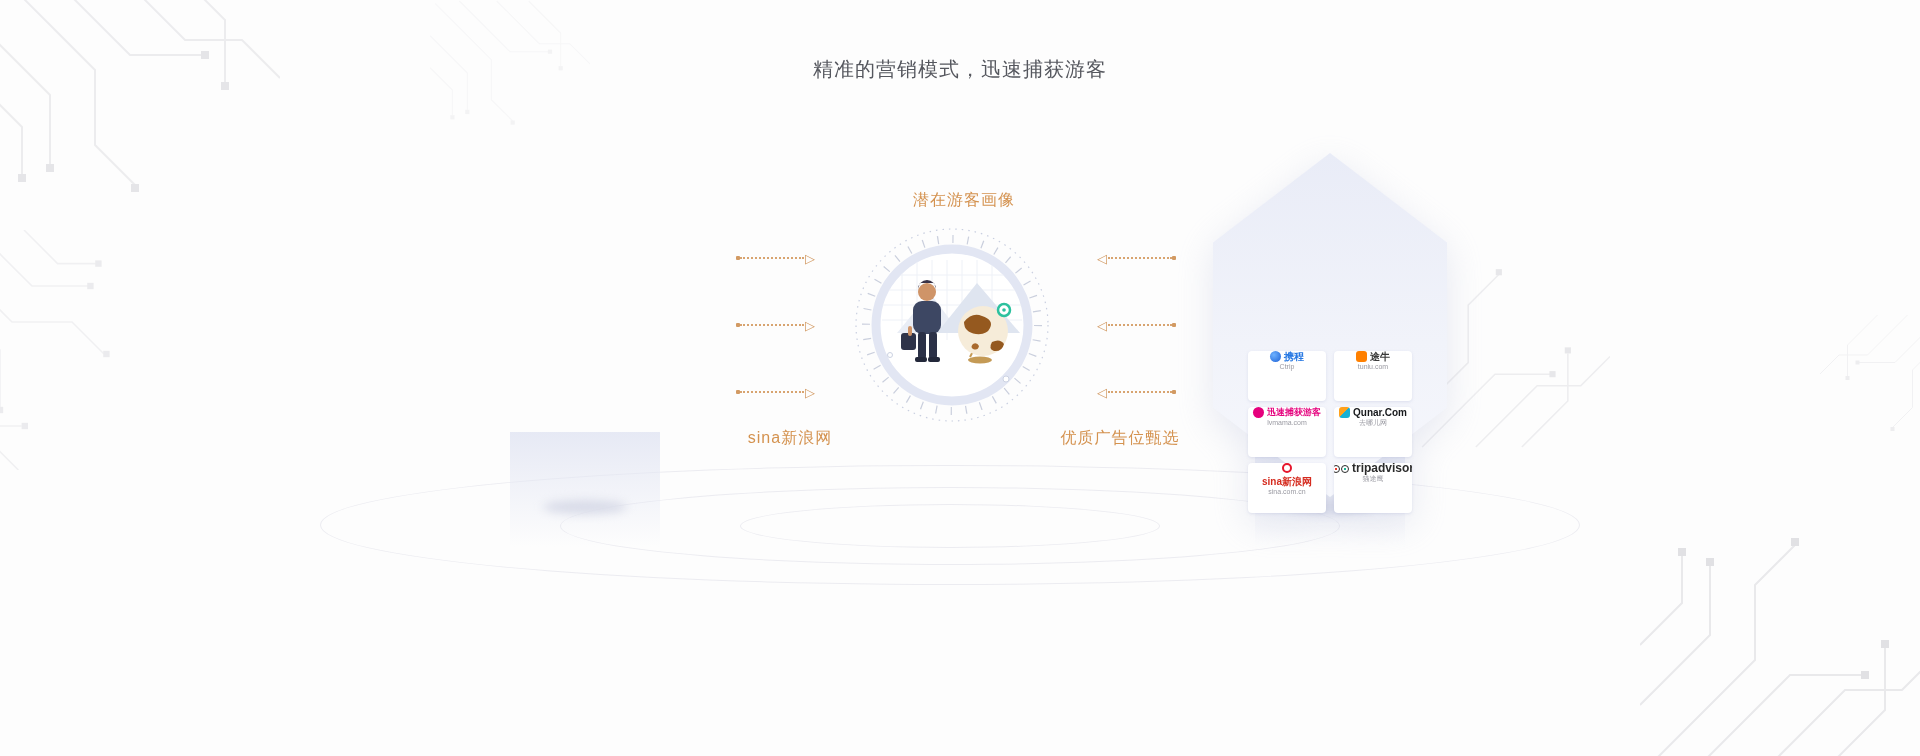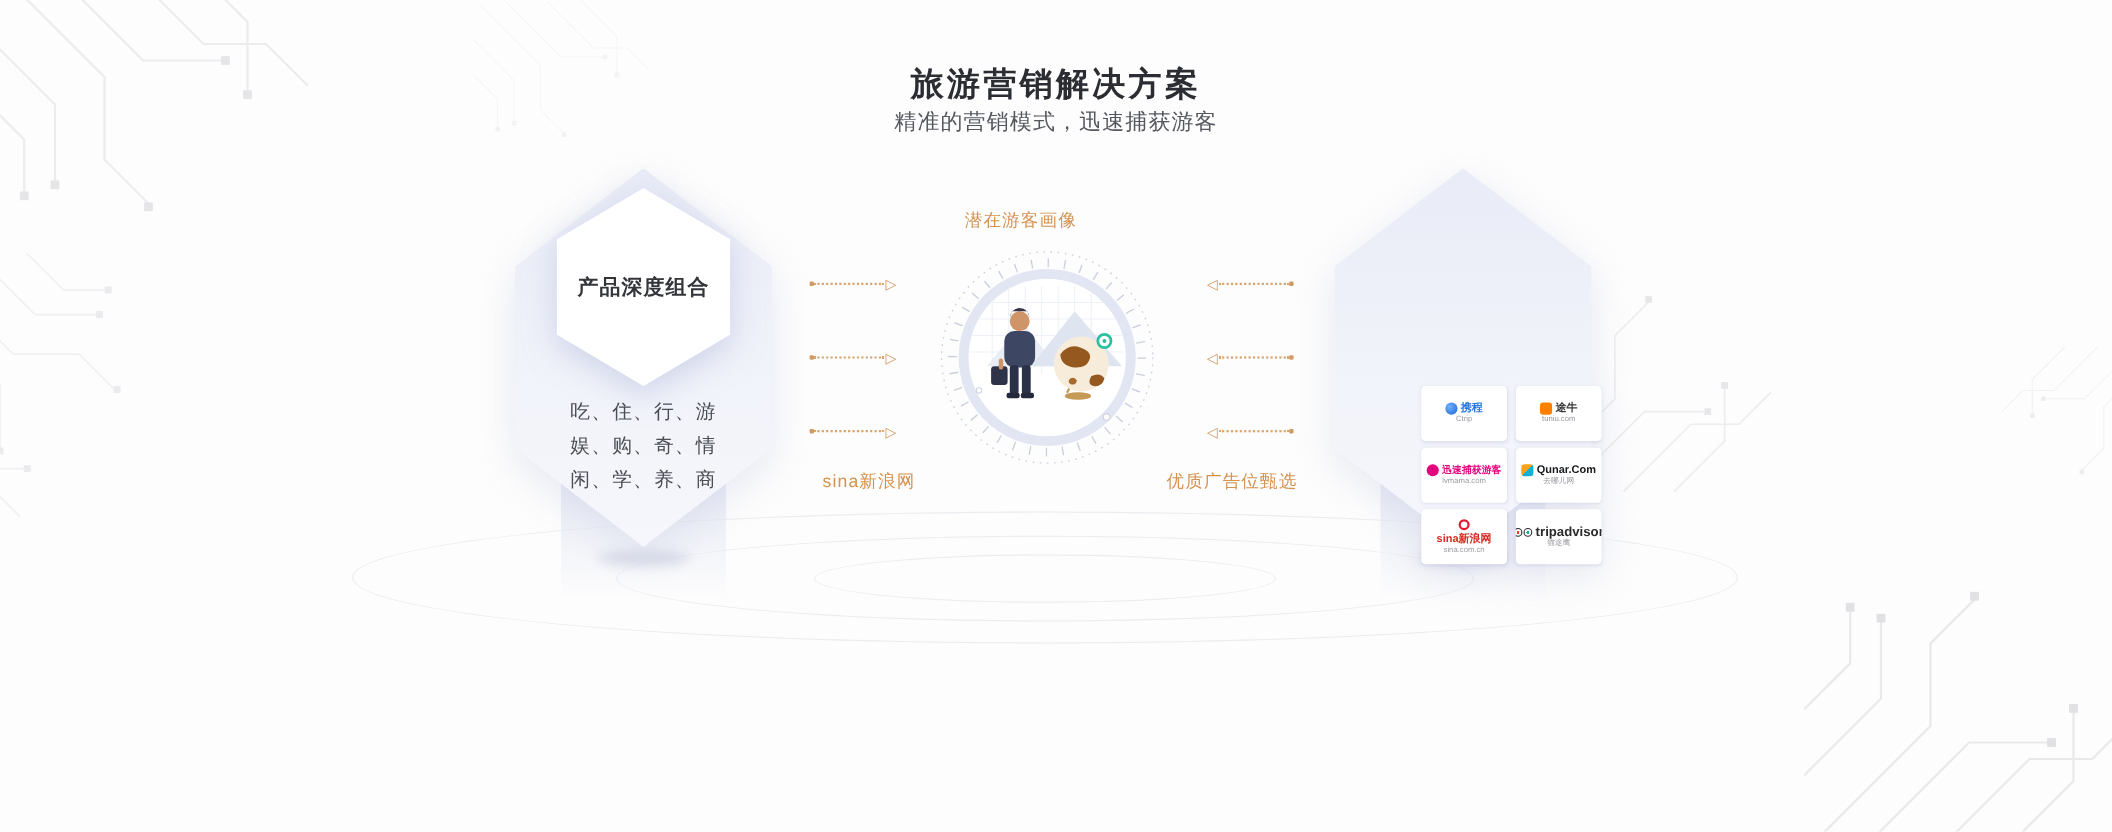--- a/index.html
+++ b/index.html
@@ -49,42 +49,42 @@
   .trail-right { left:1255px; top:432px; }
   .hex-shadow { position:absolute; width:84px; height:14px; background:#d8dbe8;
                 border-radius:50%; filter:blur(5px); z-index:1; }
   .shadow-left  { left:543px;  top:500px; }
   .shadow-right { left:1288px; top:500px; }
 
   
   .dial-wrap { position:absolute; left:842px; top:215px; width:220px; height:220px; z-index:3; }
   .flow-label { position:absolute; width:220px; text-align:center; font-size:16px;
                 color:#d4924f; letter-spacing:1px; z-index:4; }
-  .label-top   { left:818px;  top:190px; }
+  .label-top   { left:854px;  top:190px; }
   .label-bl    { left:680px;  top:428px; }
   .label-br    { left:1010px; top:428px; }
 
   
   .arrow { position:absolute; width:80px; height:14px; display:flex; align-items:center; z-index:4; }
   .arrow .dash { flex:1; height:0; border-top:2px dotted #d8a470; }
   .arrow .dot { width:4px; height:4px; background:#d29a63; border-radius:1px; flex:none; }
   .arrow .tri { font-size:13px; line-height:13px; color:#d29a63; flex:none; margin:0 1px; }
   .a-l1 { left:736px; top:251px; }
   .a-l2 { left:736px; top:318px; }
   .a-l3 { left:736px; top:385px; }
   .a-r1 { left:1096px; top:251px; }
   .a-r2 { left:1096px; top:318px; }
   .a-r3 { left:1096px; top:385px; }
 
   
   .logo-grid { position:absolute; left:50%; top:198px; transform:translateX(-50%);
                display:grid; grid-template-columns:78px 78px; gap:6px 8px; }
   .logo-card { width:78px; height:50px; background:#fff; border-radius:4px;
-               display:flex; flex-direction:column; align-items:center; justify-content:center;
-               box-shadow:0 1px 3px rgba(150,160,200,.25); overflow:hidden;margin-left:44px; }
+               display:flex; flex-direction:column; align-items:center; 
+               box-shadow:0 1px 3px rgba(150,160,200,.25); overflow:hidden; }
   .logo-main { display:flex; align-items:center; gap:3px; font-weight:bold;
                font-size:10px; line-height:11px; white-space:nowrap; }
   .logo-sub  { font-size:7px; color:#9a9aa2; line-height:8px; margin-top:1px; white-space:nowrap; }
   .li { width:11px; height:11px; border-radius:50%; display:inline-block; flex:none; }
   .li-ctrip { background:radial-gradient(circle at 35% 35%, #6db1ff, #1e62d6); }
   .li-tuniu { border-radius:3px; background:#ff8000; }
   .li-lvmama { background:#e5007d; }
   .li-qunar { border-radius:3px; background:linear-gradient(135deg,#ffa11b 50%,#17b0d3 50%); }
   .li-sina { width:10px; height:10px; background:#fff; border:2.5px solid #e6162d; }
   .owl { display:inline-flex; gap:1px; flex:none; }
@@ -145,37 +145,23 @@
   <div class="ripple e1"></div>
   <div class="ripple e2"></div>
   <div class="ripple e3"></div>
 
   <div class="hex-trail trail-left"></div>
   <div class="hex-trail trail-right"></div>
   <div class="hex-shadow shadow-left"></div>
   <div class="hex-shadow shadow-right"></div>
 
   <div class="header">
-    <div class="title">旅游营销解决方案</div>
     <div class="subtitle">精准的营销模式，迅速捕获游客</div>
   </div>
 
-  <div class="hex-wrap hex-left">
-    <div class="hex-big"></div>
-    <div class="hex-small-wrap">
-      <div class="hex-small">
-        <div class="hex-title">产品深度组合</div>
-      </div>
-    </div>
-    <div class="product-list">
-      <div>吃、住、行、游</div>
-      <div>娱、购、奇、情</div>
-      <div>闲、学、养、商</div>
-    </div>
-  </div>
 
   <div class="arrow a-l1">
     <span class="dot"></span>
     <span class="dash"></span>
     <span class="tri">▷</span>
   </div>
   <div class="arrow a-l2">
     <span class="dot"></span>
     <span class="dash"></span>
     <span class="tri">▷</span>

